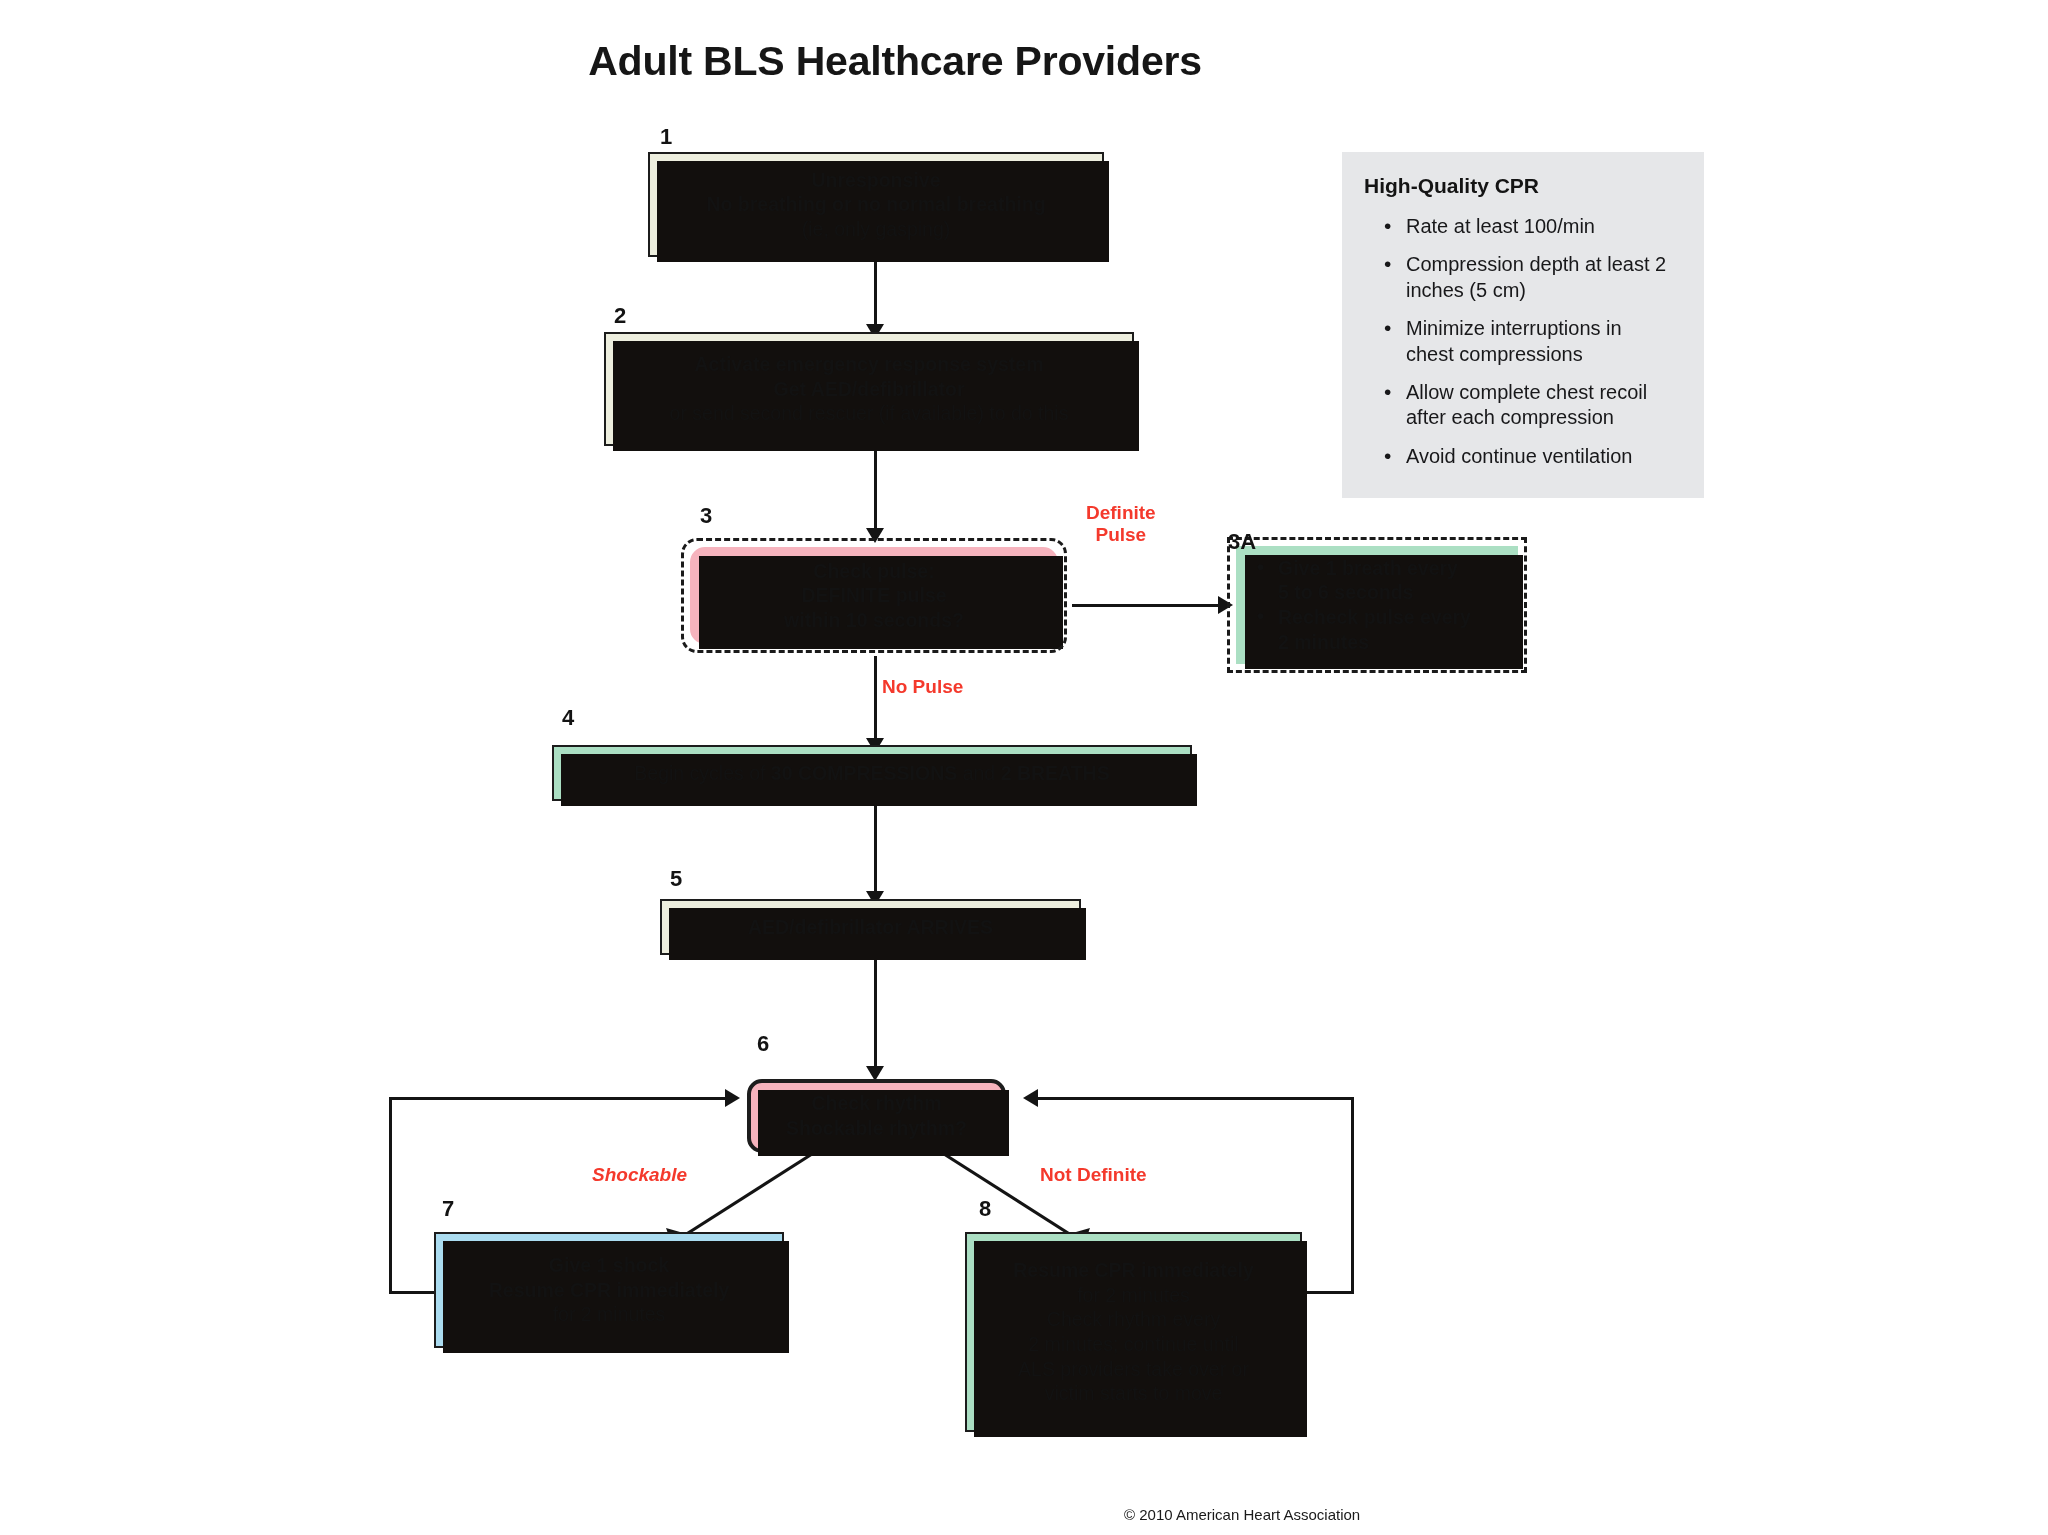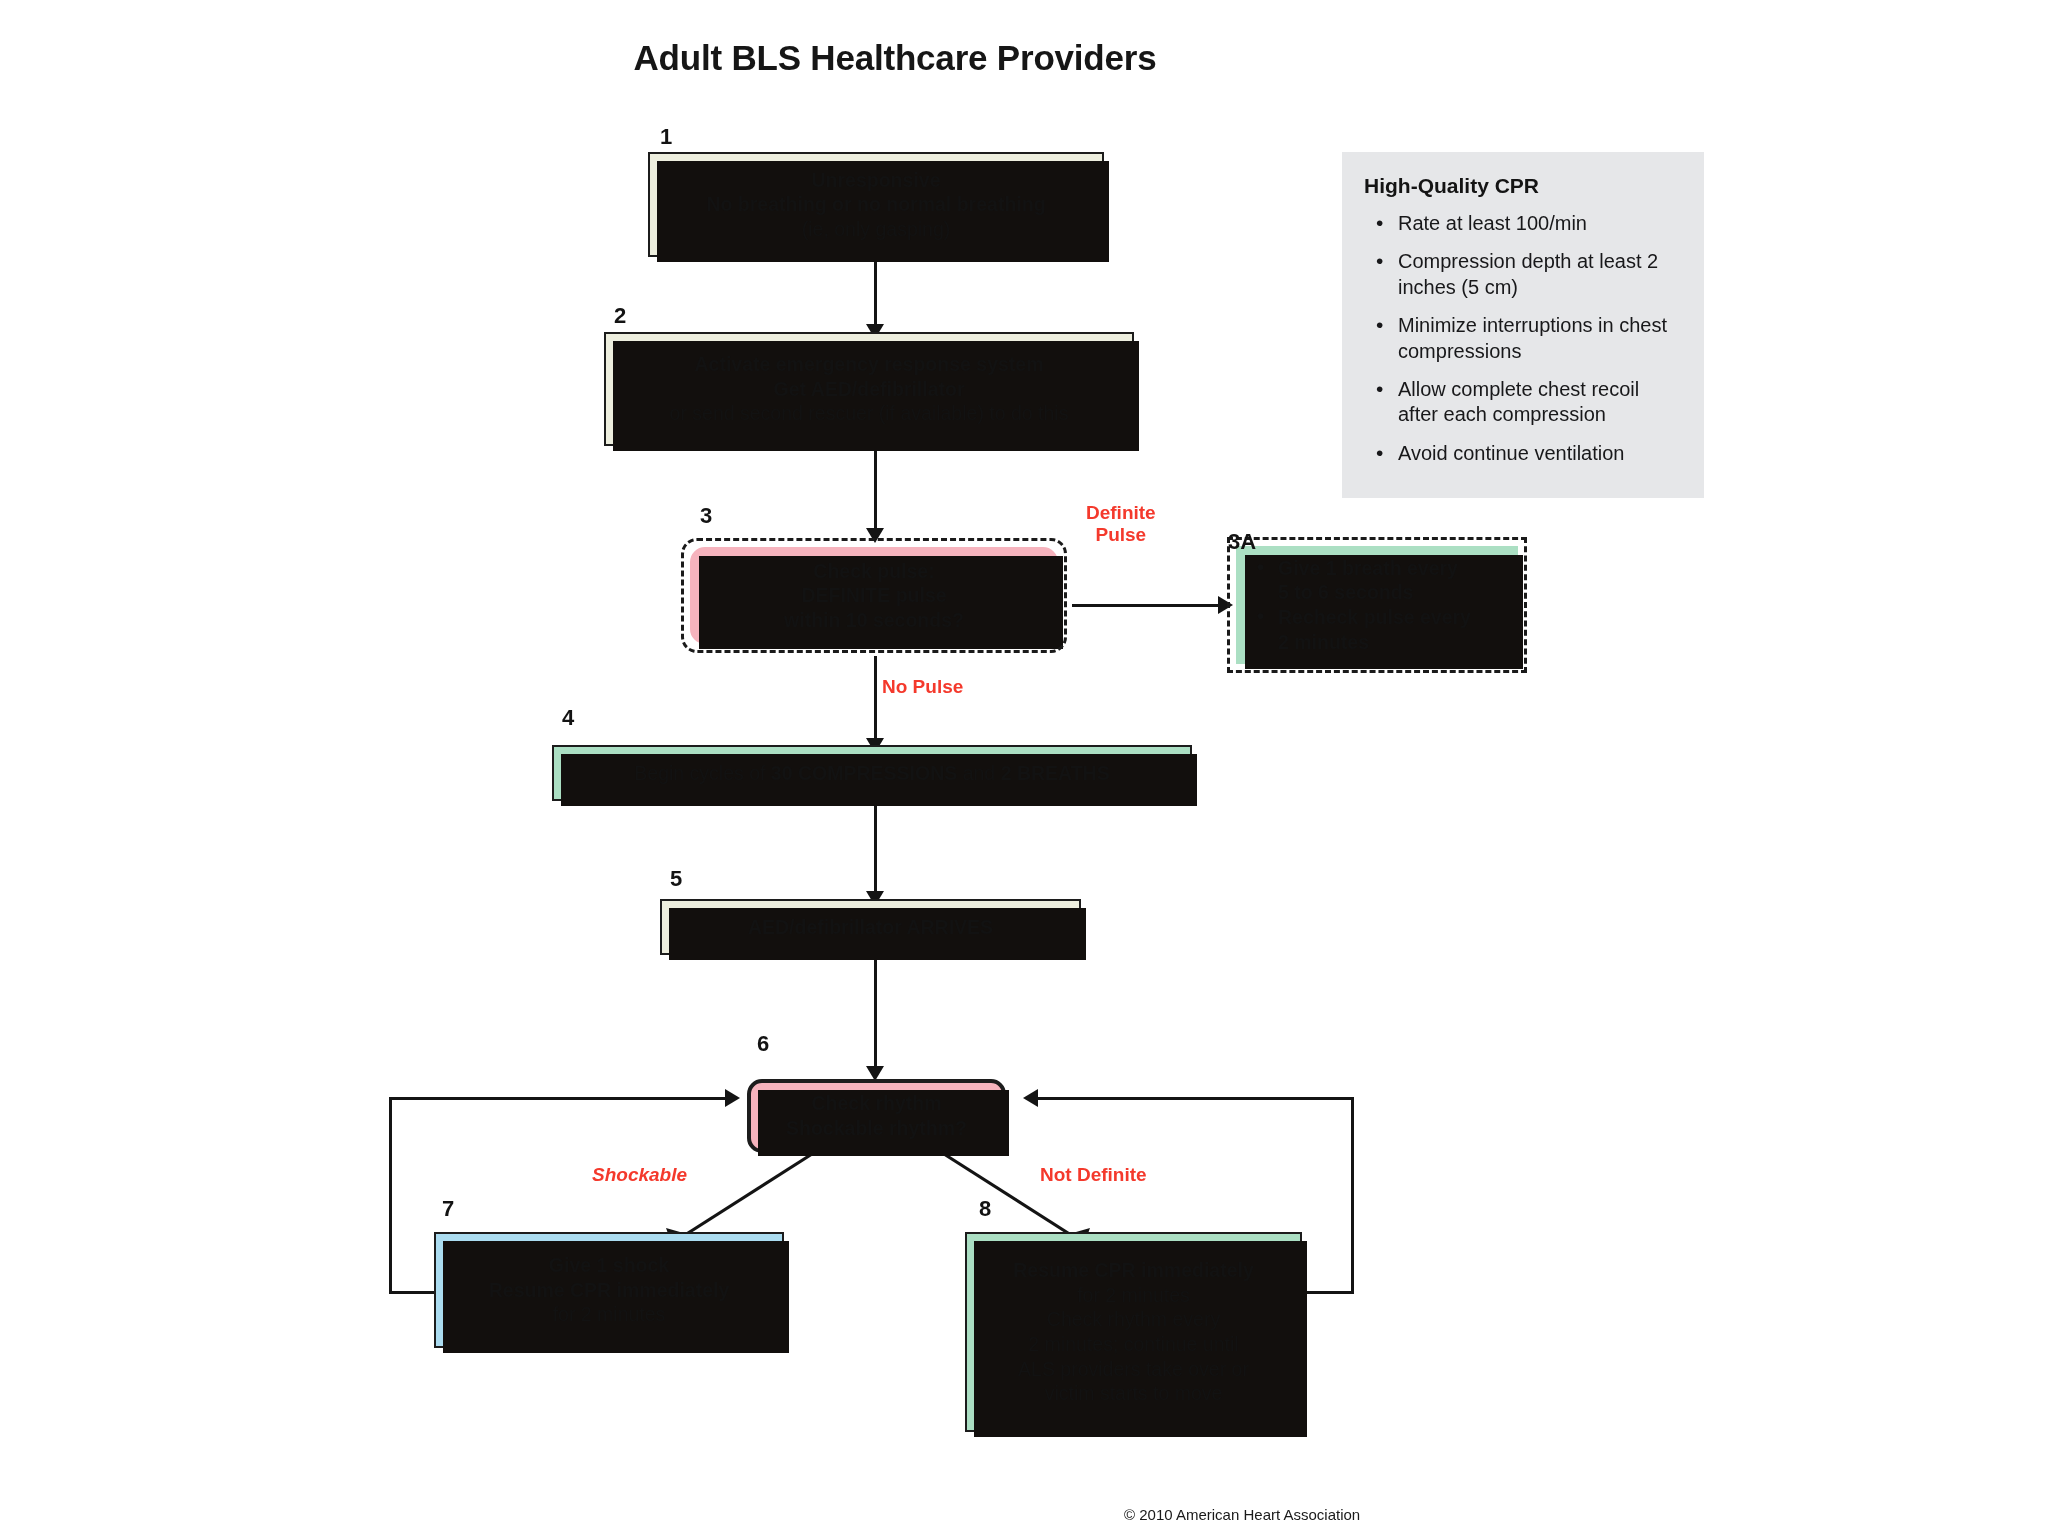--- a/index.html
+++ b/index.html
@@ -17,21 +17,21 @@
     overflow: hidden;
   }
 
   
   #title {
     position: absolute;
     left: 0;
     top: 38px;
     width: 1790px;
     text-align: center;
-    font-size: 35px;
+    font-size: 41px;
     font-weight: bold;
     letter-spacing: -0.2px;
     color: #161616;
   }
 
   
   .fbox {
     position: absolute;
     box-sizing: border-box;
     border: 2px solid #1c1c1c;
@@ -151,21 +151,21 @@
     box-sizing: border-box;
     padding: 22px 20px 0 22px;
     z-index: 5;
   }
   #cpr-title {
     font-size: 21px;
     font-weight: bold;
     color: #141414;
     margin-bottom: 13px;
   }
-  #cpr-list { list-style: none; margin: 8px; padding: 0; }
+  #cpr-list { list-style: none; margin: 16px; padding: 0; }
   #cpr-list li {
     position: relative;
     padding-left: 26px;
     font-size: 20px;
     line-height: 1.27;
     color: #18181a;
     margin-bottom: 13px;
   }
   #cpr-list li::before {
     content: "\2022";

